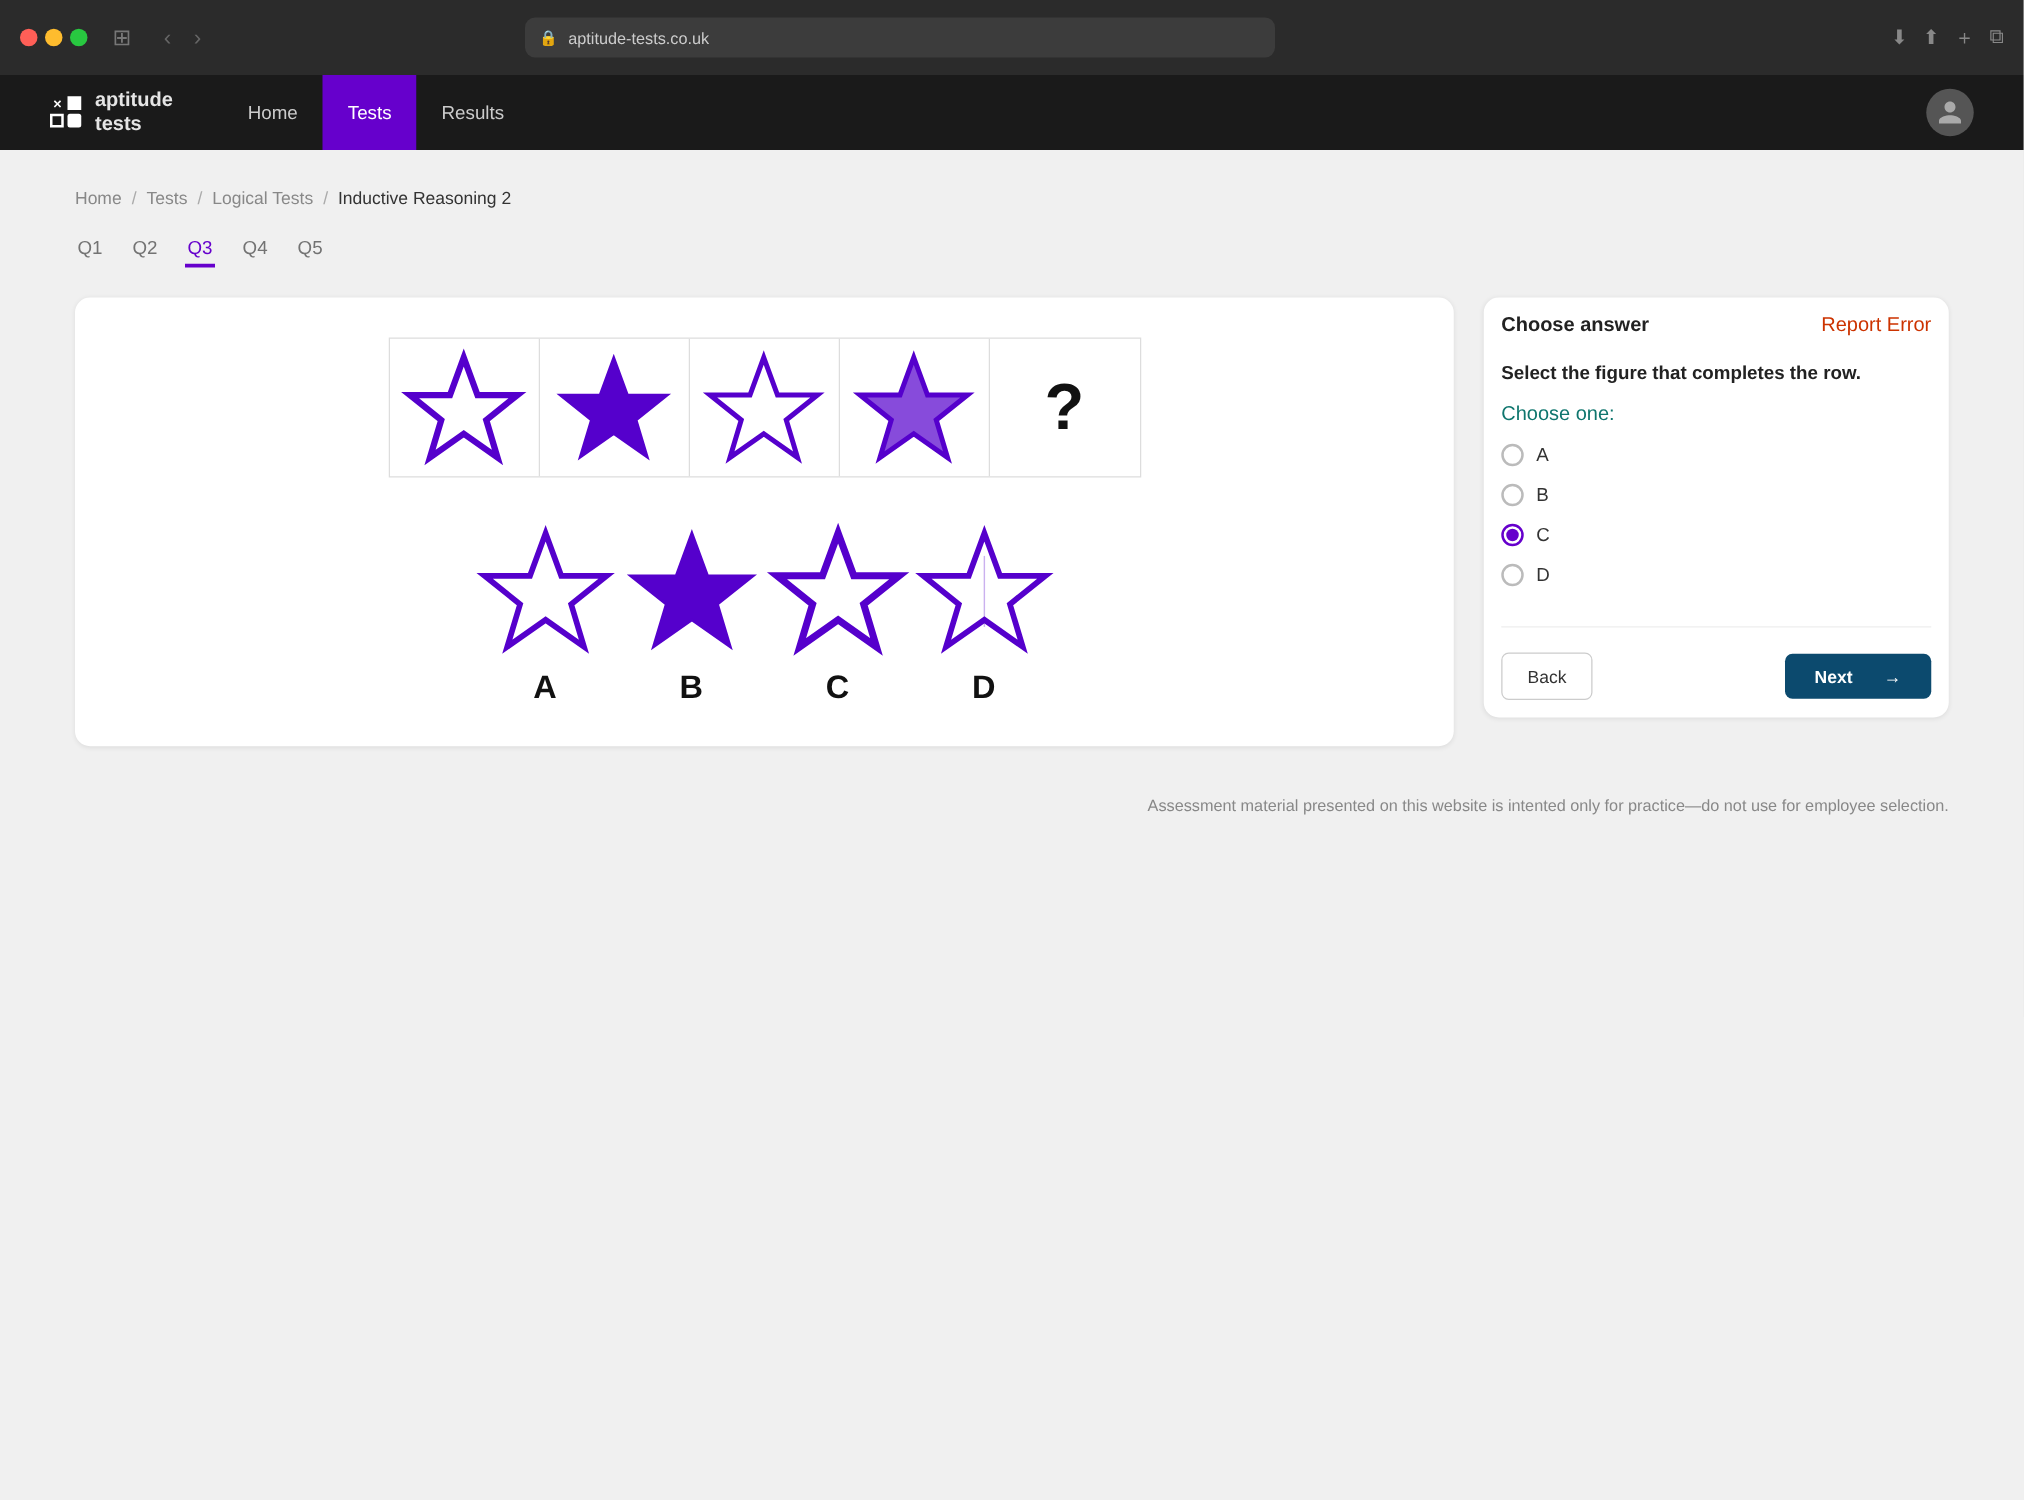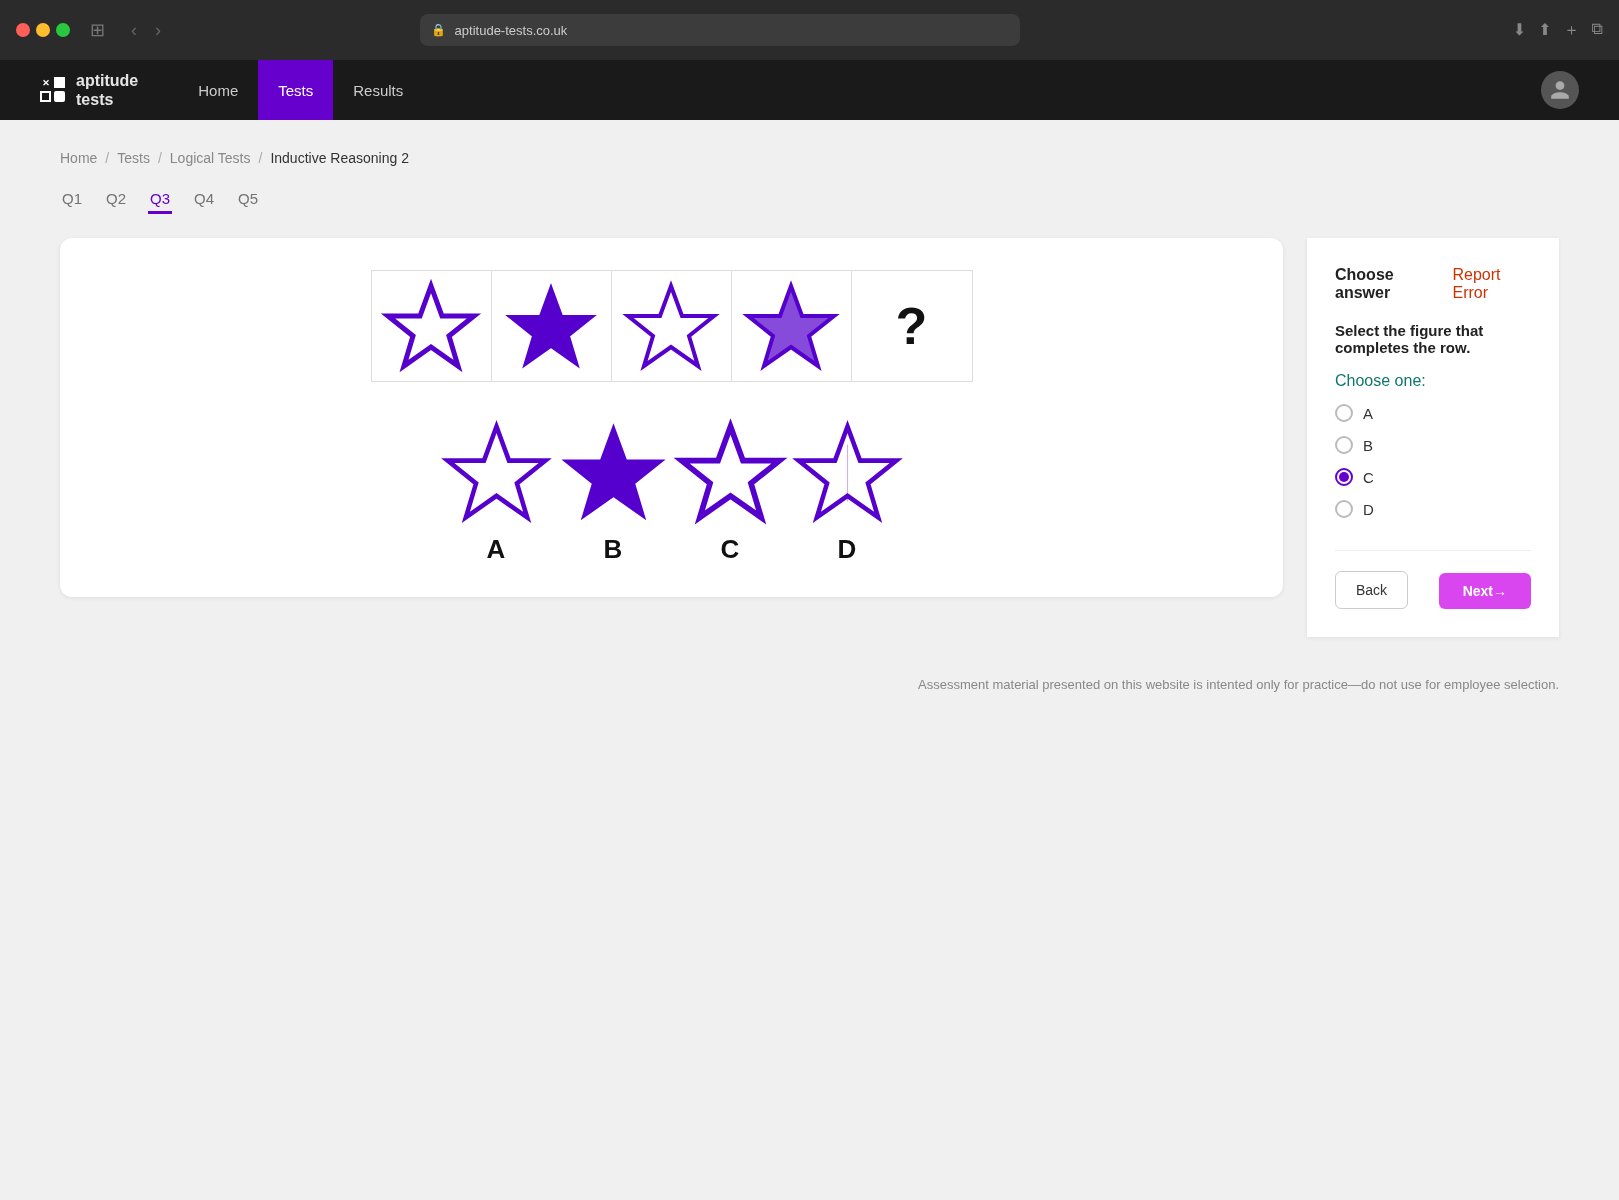--- a/index.html
+++ b/index.html
@@ -172,24 +172,24 @@
       font-size: 26px;
       font-weight: 800;
       color: #111;
     }
 
     
     .star-svg { overflow: visible; }
 
     
     .answer-panel {
-      width: 252px;
+      width: 372px;
       background: white;
-      border-radius: 0;
-      padding: 28px;
+      border-radius: 12px;
+      padding: 14px;
       box-shadow: 0 1px 4px rgba(0,0,0,0.08);
       flex-shrink: 0;
     }
     .panel-header {
       display: flex;
       justify-content: space-between;
       align-items: center;
       margin-bottom: 20px;
     }
     .panel-title { font-size: 16px; font-weight: 600; color: #222; }
@@ -221,45 +221,45 @@
       content: '';
       width: 10px; height: 10px;
       border-radius: 50%;
       background: #6600cc;
     }
 
     
     .panel-buttons {
       display: flex;
       justify-content: space-between;
-      align-items: flex-end;
+      align-items: center;
       padding-top: 20px;
       border-top: 1px solid #eee;
     }
     .back-btn {
       padding: 10px 20px;
       border: 1px solid #ccc;
       background: white;
       border-radius: 6px;
       font-size: 14px;
       color: #333;
       cursor: pointer;
     }
     .next-btn {
       padding: 10px 24px;
-      background: #d946ef;
+      background: #0c4a6e;
       color: white;
       border: none;
       border-radius: 6px;
       font-size: 14px;
       font-weight: 600;
       cursor: pointer;
       display: flex;
       align-items: center;
-      gap: 0;
+      gap: 25px;
     }
 
     
     .footer {
       text-align: right;
       padding: 40px 0 20px;
       color: #888;
       font-size: 13px;
     }
     .footer a { color: #6600cc; text-decoration: none; }

